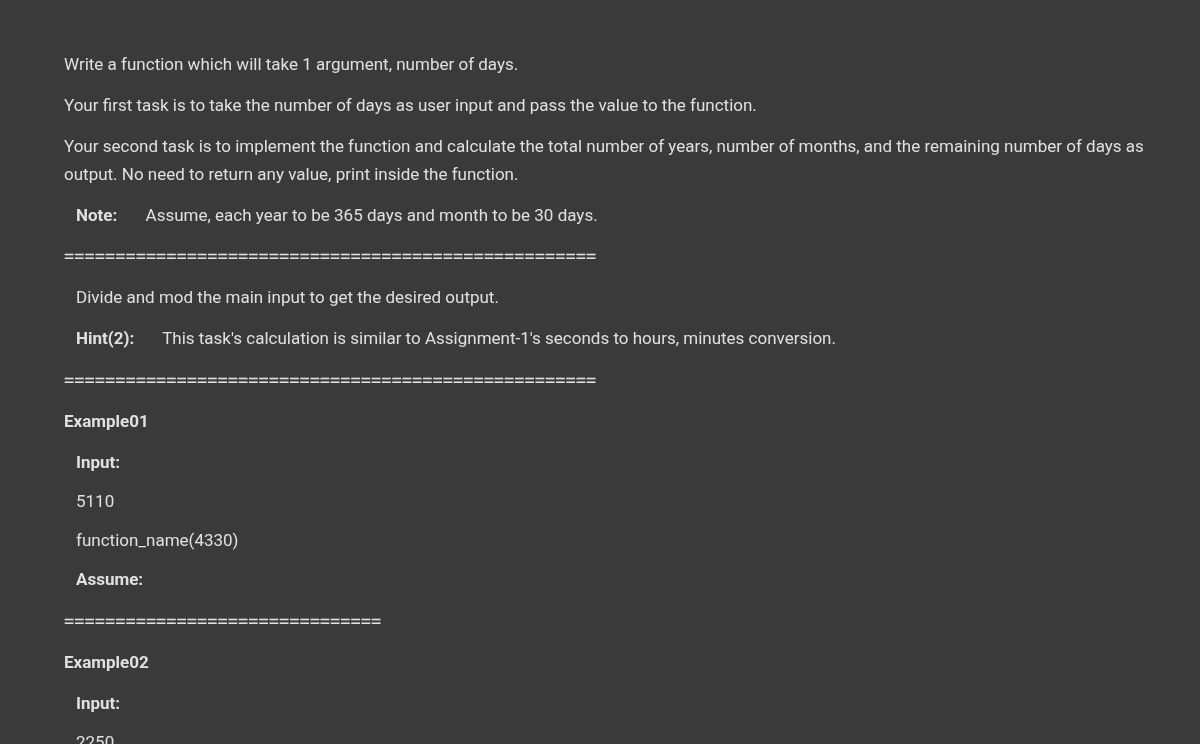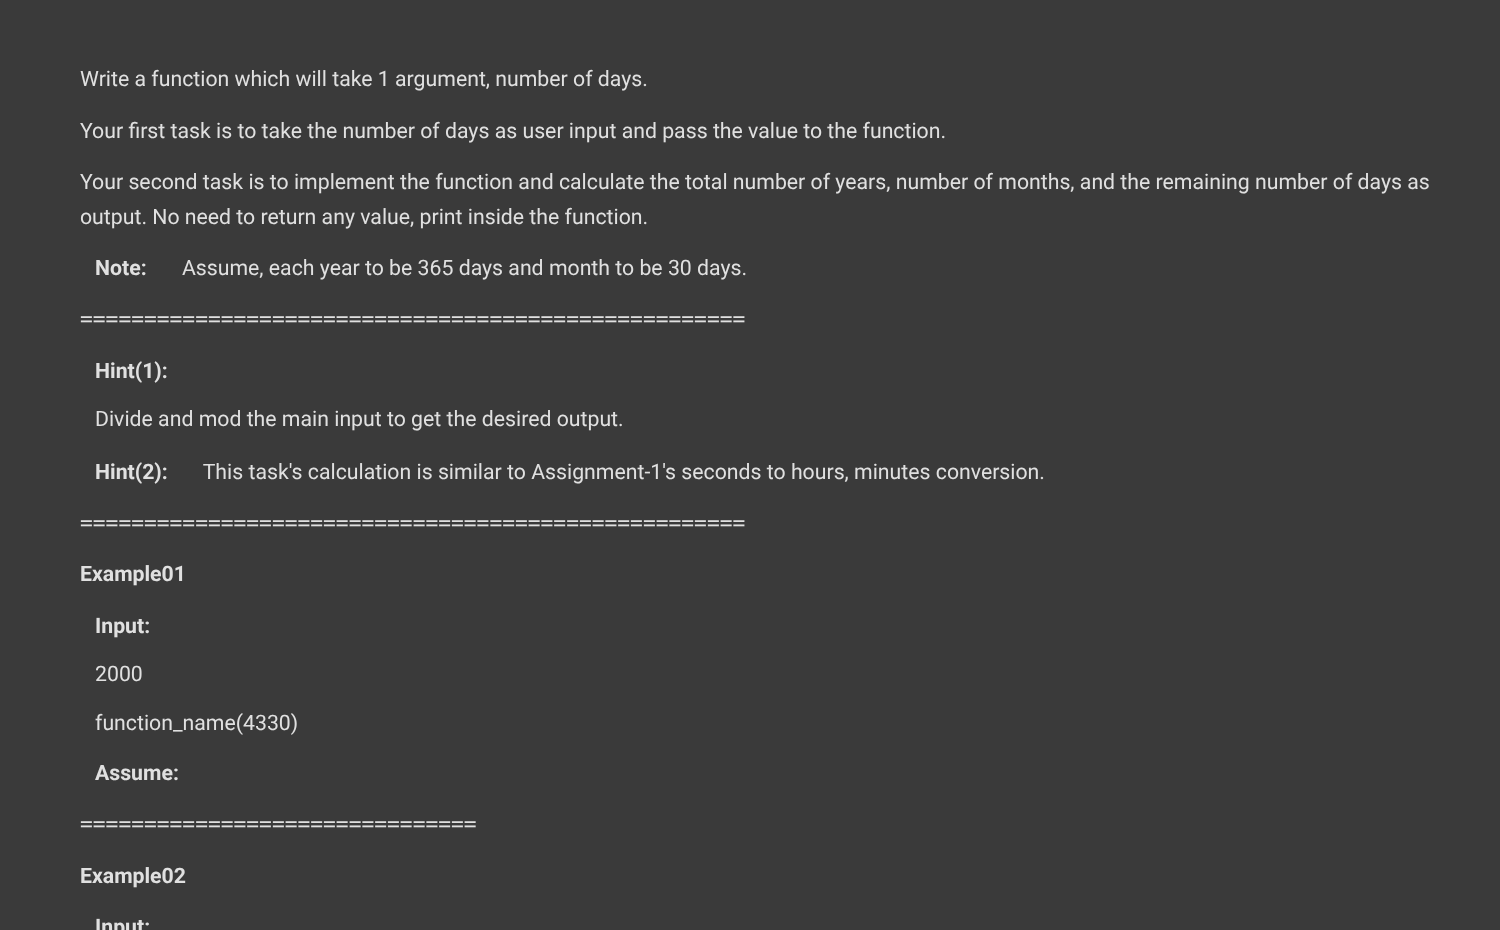--- a/index.html
+++ b/index.html
@@ -42,35 +42,34 @@
 <p>Your first task is to take the number of days as user input and pass the value to the function.</p>
 <p>Your second task is to implement the function and calculate the total number of years, number of months, and the remaining number of days as output. No need to return any value, print inside the function.</p>
 
 <p>
   <span class="bold">Note:</span><span> Assume, each year to be 365 days and month to be 30 days.</span>
 </p>
 
 <p class="divider">====================================================</p>
 
 <div class="section">
-  <div class="bold example-line">Hint(1):</div>
   <div>Divide and mod the main input to get the desired output.</div>
 </div>
 
 <p>
   <span class="bold">Hint(2):</span><span> This task's calculation is similar to Assignment-1's seconds to hours, minutes conversion.</span>
 </p>
 
 <p class="divider">====================================================</p>
 
 <p class="bold">Example01</p>
 
 <div class="section">
   <div class="bold example-line">Input:</div>
-  <div class="example-line">2000</div>
+  <div class="example-line">5110</div>
   <div class="example-line">function_name(4330)</div>
   <div class="bold example-line">Assume:</div>
 </div>
 
 <p class="divider">===============================</p>
 
 <p class="bold">Example02</p>
 
 <div class="section">
   <div class="bold example-line">Input:</div>

